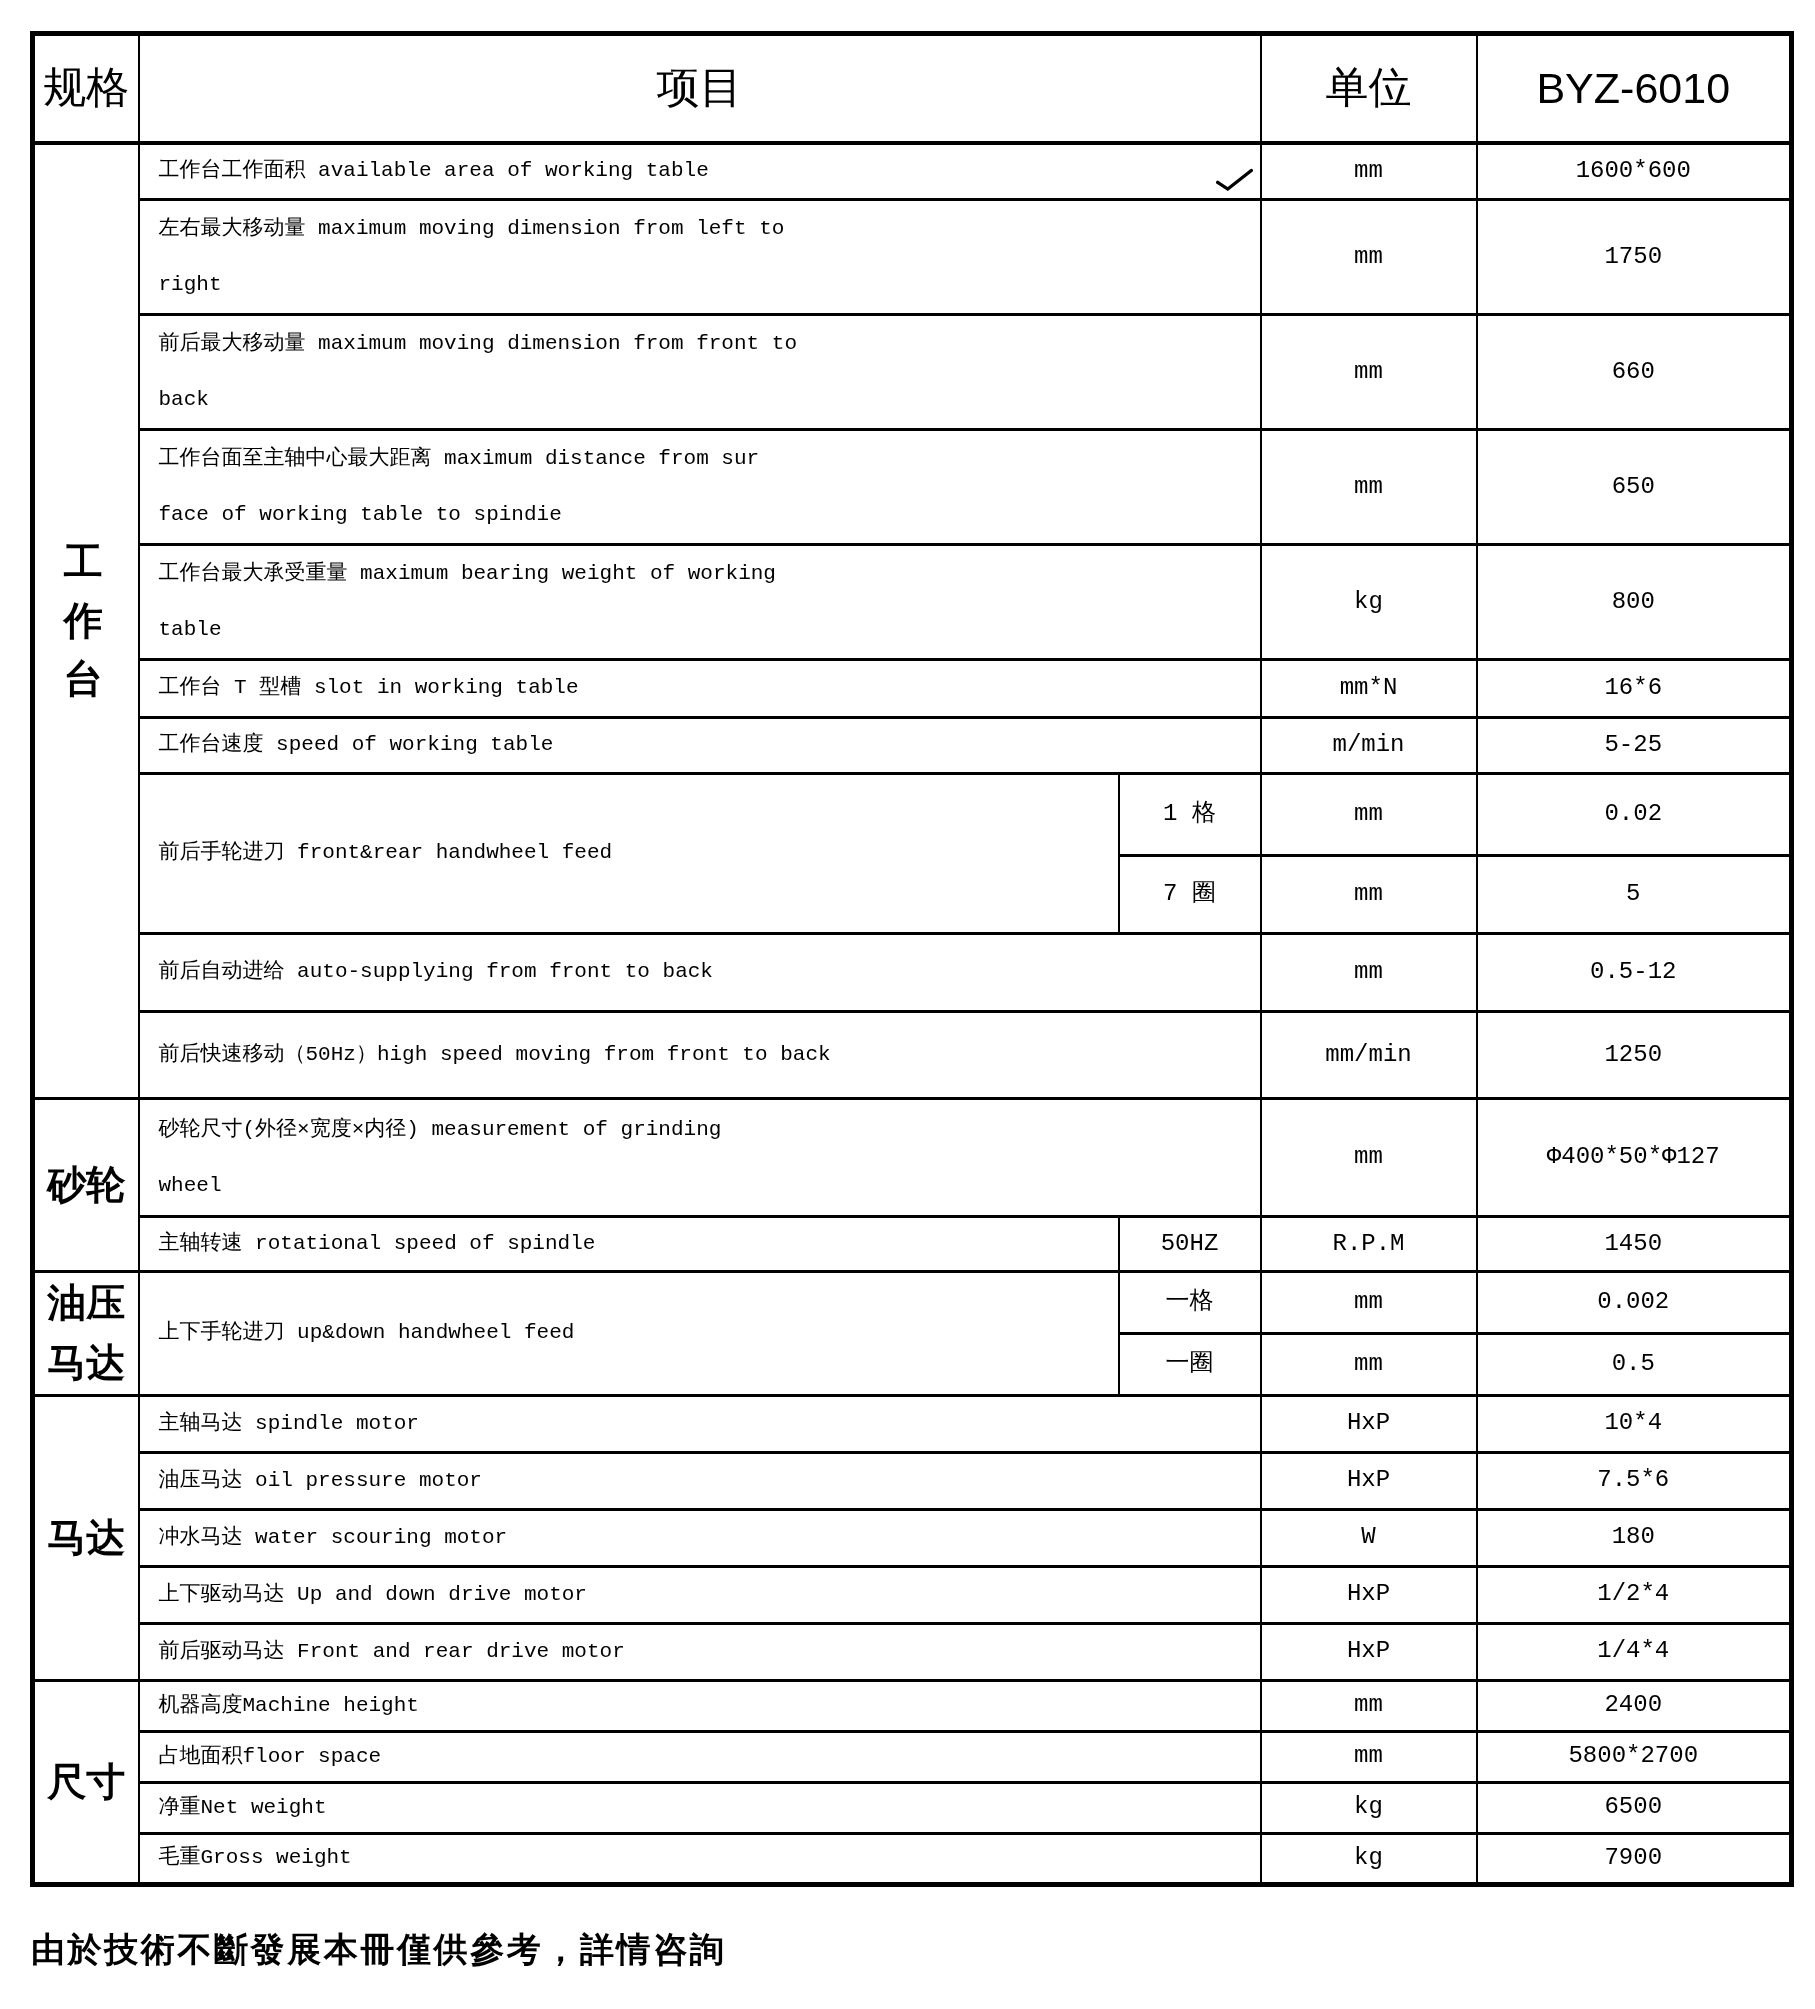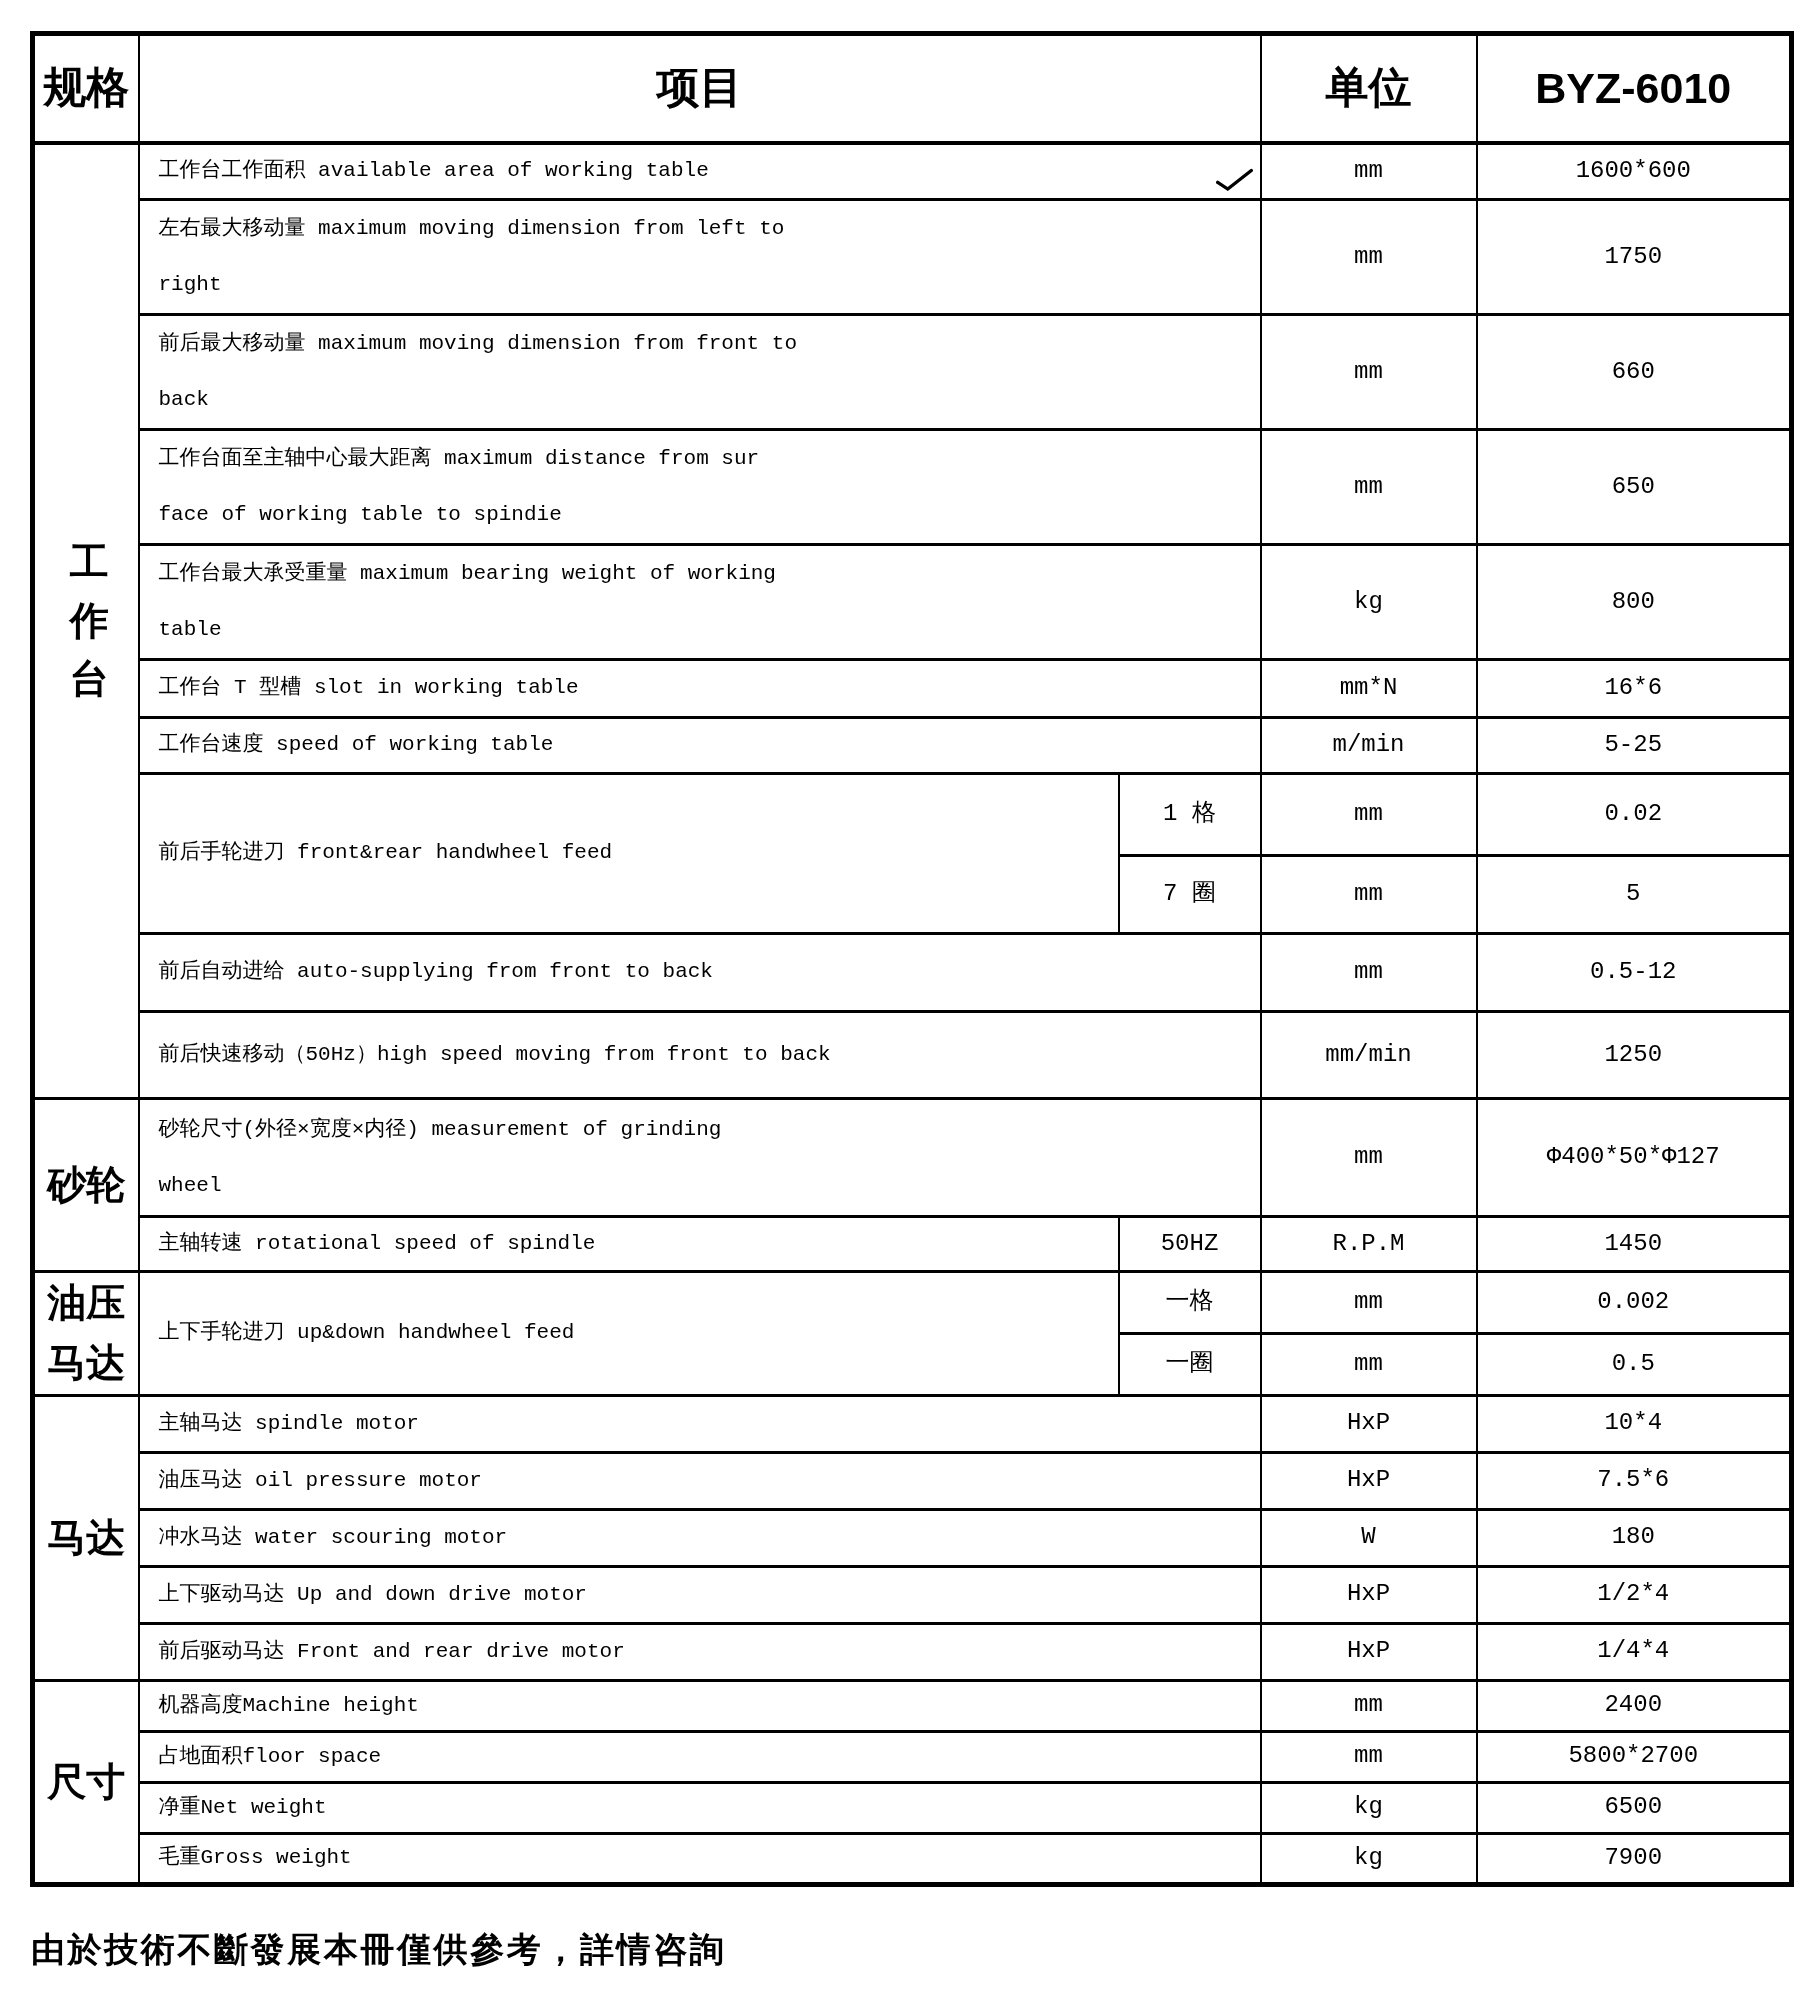--- a/index.html
+++ b/index.html
@@ -8,29 +8,29 @@
     font-family:"Liberation Mono","DejaVu Sans Mono",monospace;
   }
   table.spec{
     position:absolute;left:30px;top:31px;width:1759px;
     border-collapse:collapse;table-layout:fixed;
     border:5.1px solid #000;
   }
   td,th{border:2.6px solid #000;border-top-width:3.4px;border-bottom-width:3.4px;padding:0;overflow:hidden;}
   tr.head th{
     font-family:"Liberation Sans","DejaVu Sans",sans-serif;
-    font-weight:bold;font-size:43px;text-align:center;vertical-align:middle;
+    font-weight:normal;font-size:43px;text-align:center;vertical-align:middle;
     border-bottom-width:4.3px;
   }
   td.grp{
     text-align:center;vertical-align:middle;
     font-family:"Liberation Sans","DejaVu Sans",sans-serif;
     font-weight:bold;font-size:39px;
   }
-  .stack1{width:1.15em;margin:0 auto;word-break:break-all;line-height:1.5;text-align:right;}
+  .stack1{width:1.15em;margin:0 auto;word-break:break-all;line-height:1.5;text-align:left;}
   .stack2{width:2.35em;margin:0 auto;word-break:break-all;line-height:1.55;text-align:center;}
   td.item{
     text-align:left;vertical-align:middle;
     font-size:21px;line-height:1.25;
     padding:0 1px 0 19px;white-space:pre-wrap;
   }
   td.item.two{line-height:56px;}
   td.sub,td.unit,td.val{
     text-align:center;vertical-align:middle;font-size:24px;line-height:1.2;
   }

